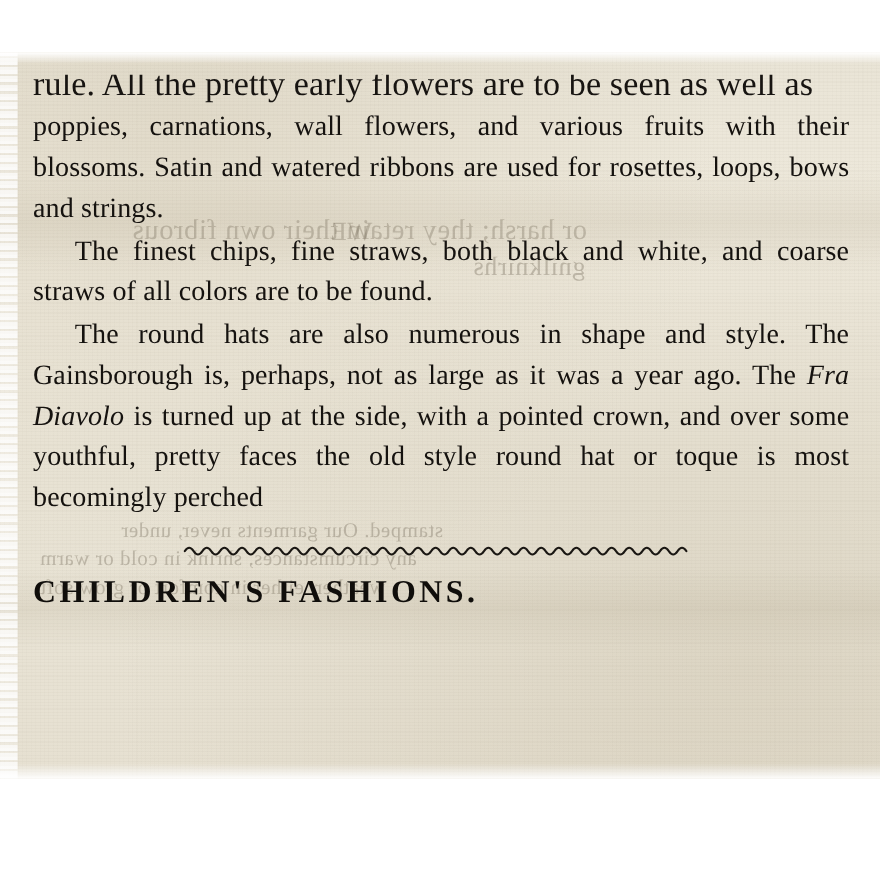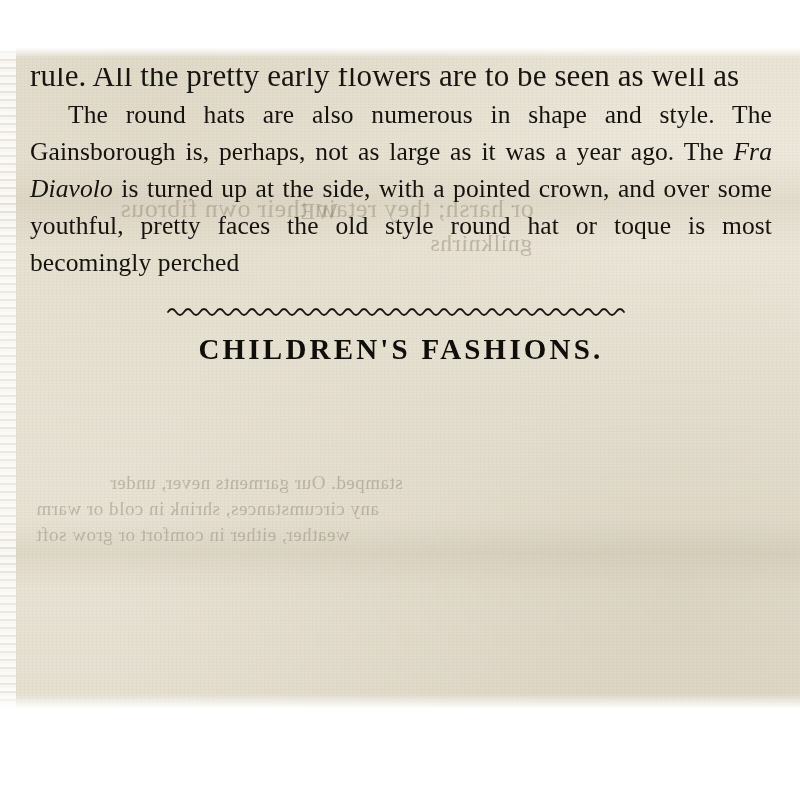--- a/index.html
+++ b/index.html
@@ -139,21 +139,20 @@
   
   .divider {
     margin: 22px auto 14px auto;
     width: 470px;
     height: 16px;
     display: block;
   }
 
   h2.section-title {
     margin: 0 0 6px 0;
-    text-align: center;
     font-size: 29px;
     font-weight: 700;
     letter-spacing: 3.2px;
     color: #100e0b;
     font-family: "Liberation Serif", serif;
   }
   .figlead {
     font-variant: small-caps;
     letter-spacing: 0.5px;
   }
@@ -183,21 +182,23 @@
 
     <div class="band" style="top:110px;"></div>
     <div class="band" style="top:470px; height:70px;"></div>
 
     <div class="article">
 
       <div class="cut-top">
         <div class="inner">rule.  All the pretty early flowers are to be seen as well as</div>
       </div>
 
-
+      <p class="para">poppies, carnations, wall flowers, and various fruits with their blossoms.  Satin and watered ribbons are used for rosettes, loops, bows and strings.</p>
+
+      <p class="para indent">The finest chips, fine straws, both black and white, and coarse straws of all colors are to be found.</p>
 
       <p class="para indent"><span>The round hats are also numerous in shape and style. The Gainsborough is, perhaps, not as large as it was a year ago.  The </span><em class="ital">Fra Diavolo</em><span> is turned up at the side, with a pointed crown, and over some youthful, pretty faces the old style round hat or toque is most becomingly perched</span></p>
 
       <svg class="divider" viewBox="0 0 470 16" preserveAspectRatio="none">
         <path d="M2,9 q4,-6 8,0 t8,0 t8,0 t8,0 t8,0 t8,0 t8,0 t8,0 t8,0 t8,0 t8,0 t8,0 t8,0 t8,0 t8,0 t8,0 t8,0 t8,0 t8,0 t8,0 t8,0 t8,0 t8,0 t8,0 t8,0 t8,0 t8,0 t8,0 t8,0 t8,0 t8,0 t8,0 t8,0 t8,0 t8,0 t8,0 t8,0 t8,0 t8,0 t8,0 t8,0 t8,0 t8,0 t8,0 t8,0 t8,0 t8,0 t8,0 t8,0 t8,0 t8,0 t8,0 t8,0 t8,0 t8,0 t8,0 t8,0" fill="none" stroke="#1a1713" stroke-width="1.8" stroke-linecap="round"></path>
       </svg>
 
       <h2 class="section-title">CHILDREN'S FASHIONS.</h2>
 
 

